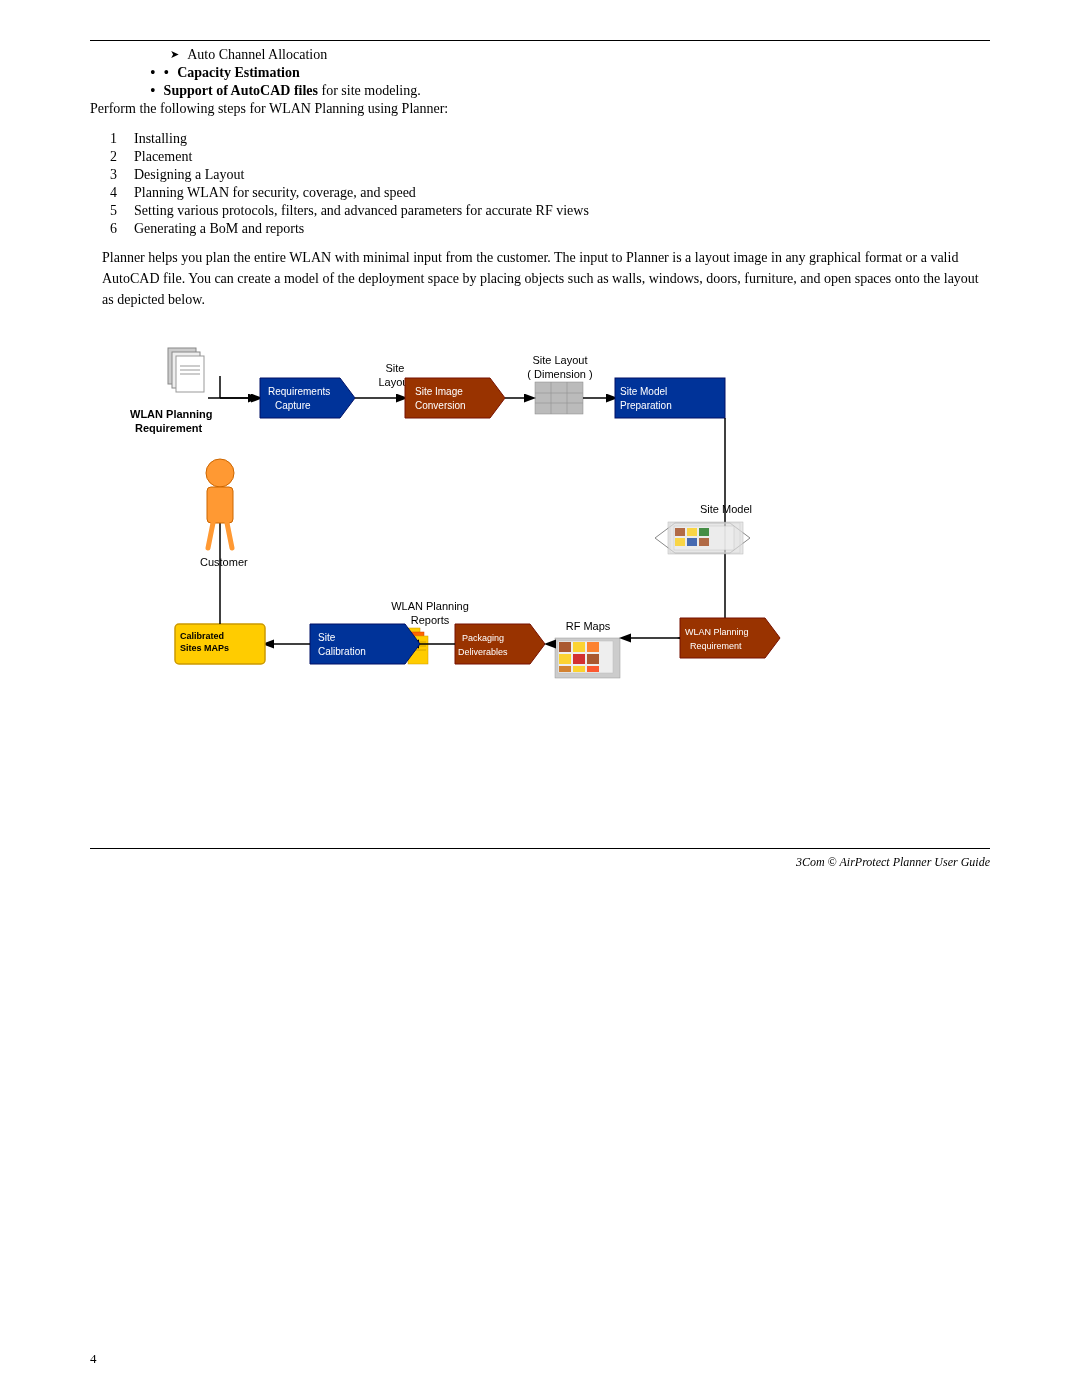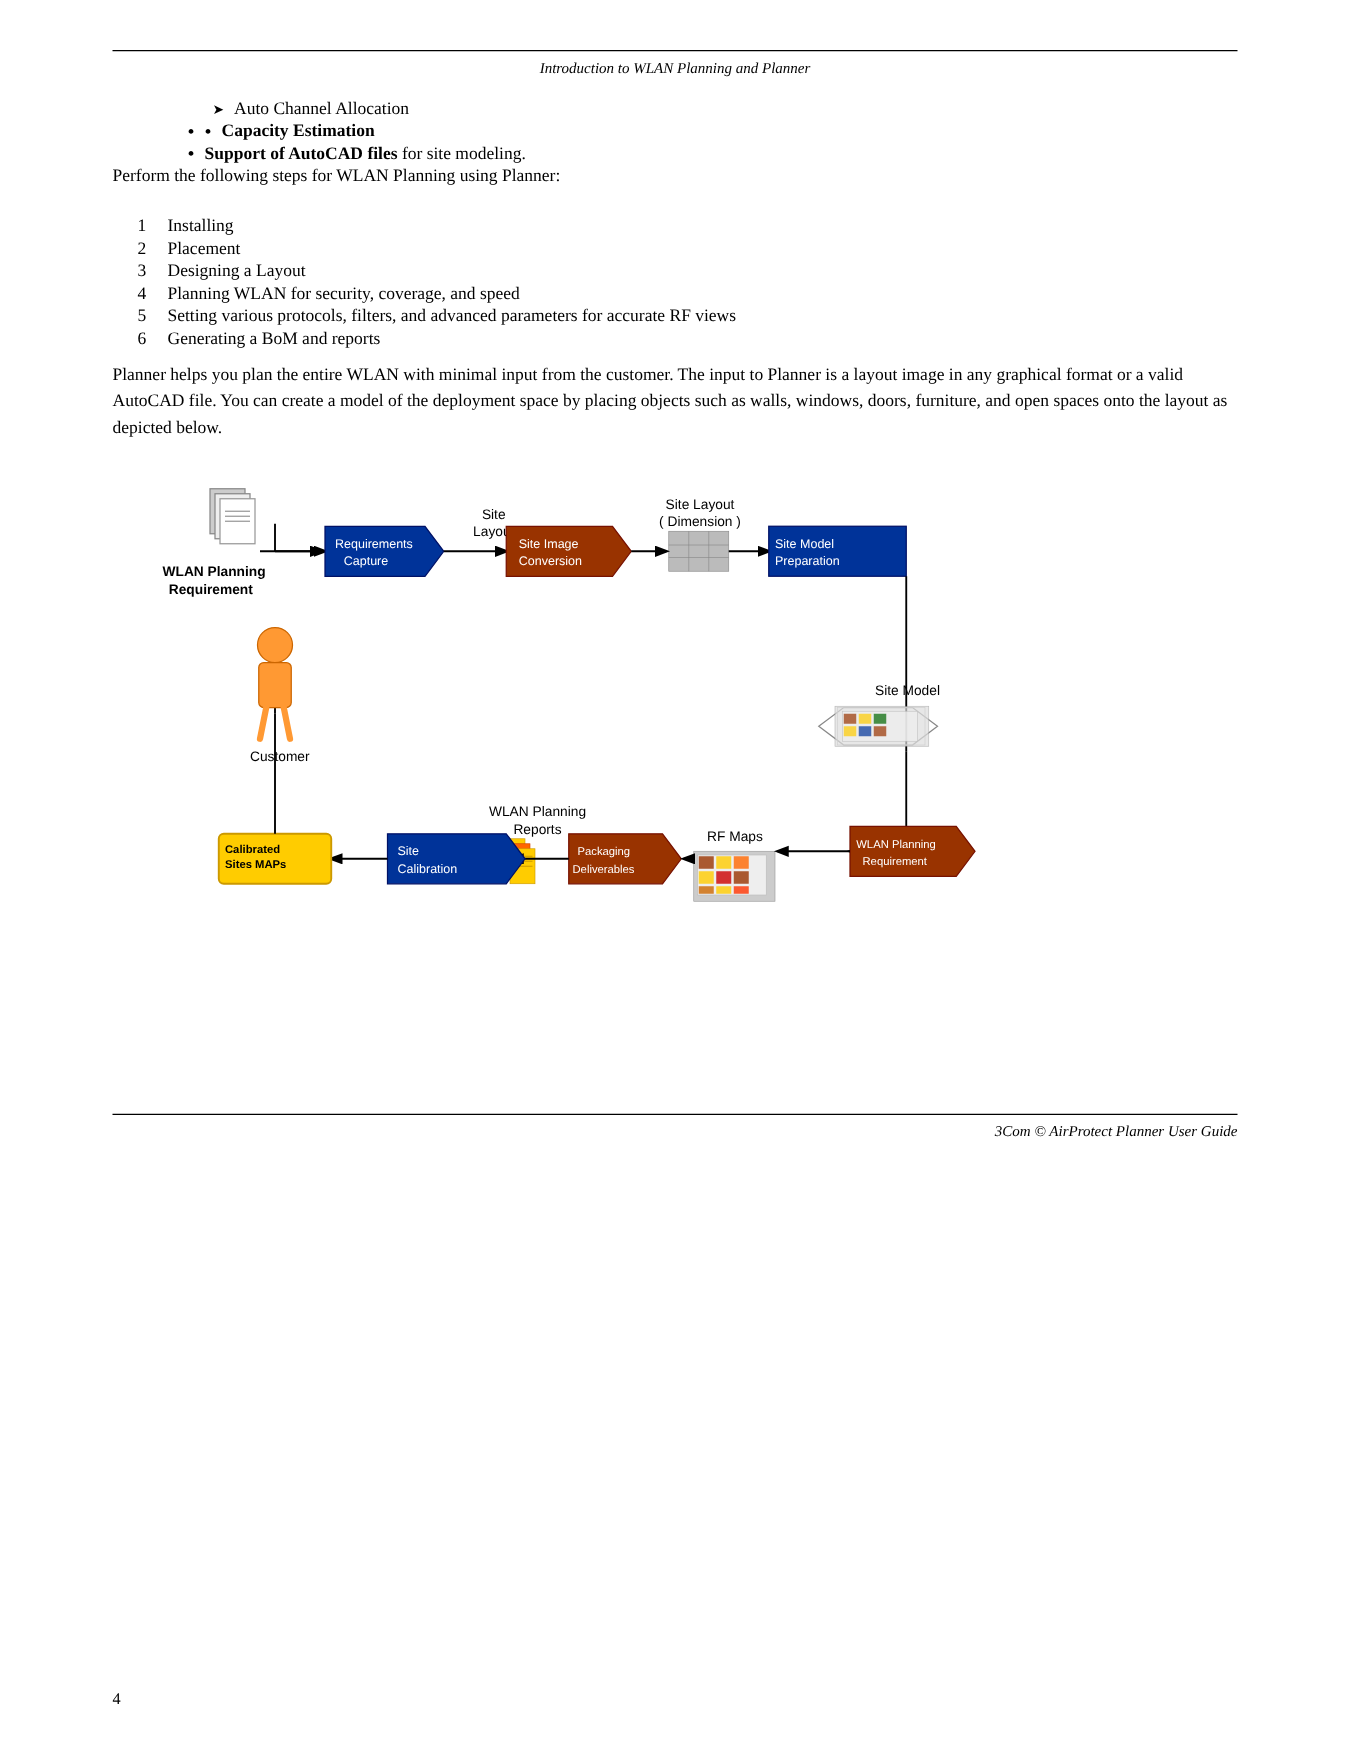--- a/index.html
+++ b/index.html
@@ -49,25 +49,25 @@
     .section-heading {
       font-size: 22px;
       font-weight: bold;
       margin: 18px 0 10px 0;
     }
     .section-number {
       margin-right: 30px;
     }
     .intro-text {
       font-size: 14px;
-      margin-bottom: 24px;
+      margin-bottom: 14px;
     }
     .workflow-desc {
       font-size: 14px;
-      margin: 10px 0 18px 0;
+      margin: 10px 0 18px 12px;
       line-height: 1.5;
     }
     .diagram-container {
       width: 100%;
       margin: 10px 0 16px 0;
       position: relative;
     }
     .figure-caption {
       font-size: 13px;
       margin-bottom: 20px;
@@ -98,21 +98,20 @@
     .diagram-svg {
       display: block;
       margin: 0 auto;
     }
   </style>
 </head>
 <body>
 
 <div class="page">
   <div class="top-rule"></div>
-  <div class="header-text">Introduction to WLAN Planning and Planner</div>
 
   <div class="arrow-item">
     <span>Auto Channel Allocation</span>
   </div>
 
   <div class="bullet-dot" style="margin-left:60px; margin-bottom:2px; display:flex; align-items:flex-start;">
     <span style="margin-right:8px; font-size:16px; line-height:1;">•</span>
     <span><strong>Capacity Estimation</strong></span>
   </div>
   <div style="margin-left:60px; margin-bottom:2px; display:flex; align-items:flex-start;">

